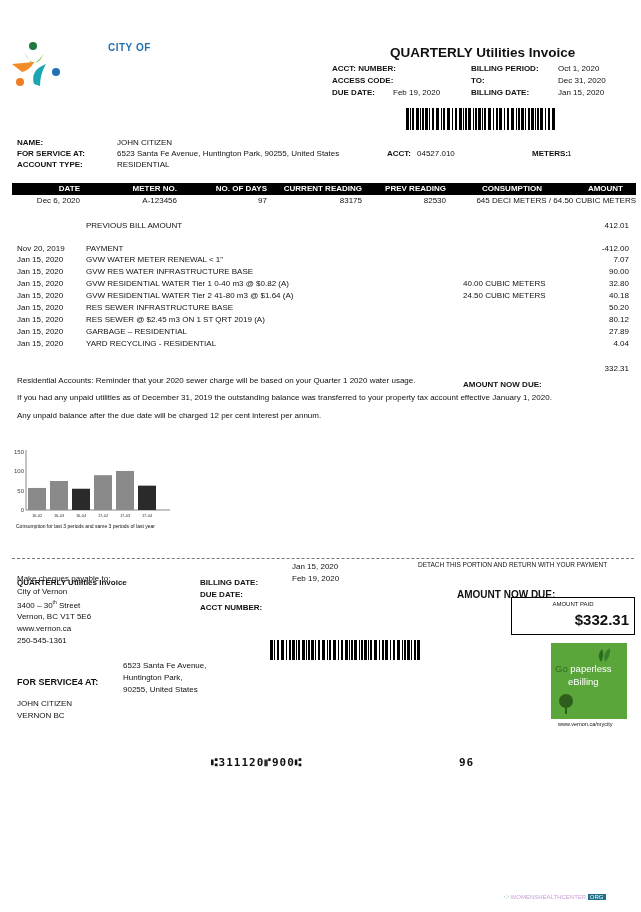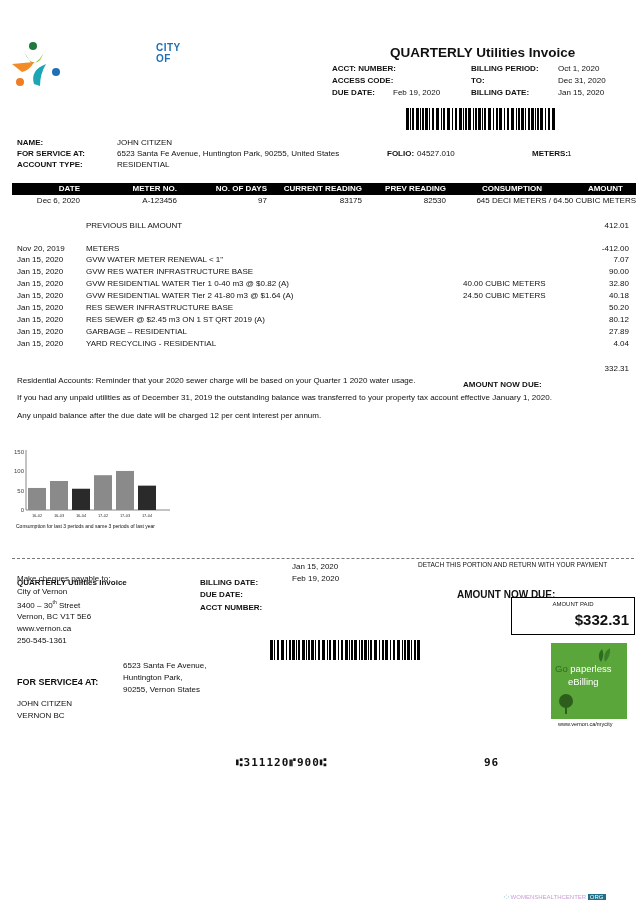--- a/index.html
+++ b/index.html
@@ -16,35 +16,35 @@
   .info-val { font-size: 8px; }
   .meter-head { left: 12px; top: 183px; width: 624px; height: 12px; background: #000; color: #fff; font-weight: bold; font-size: 8px; }
   .meter-head div, .meter-row div { position: absolute; top: 1px; text-align: right; white-space: nowrap; }
   .meter-row { left: 12px; top: 195px; width: 624px; height: 12px; font-size: 8px; }
   .line { font-size: 8px; white-space: nowrap; }
   .note { font-size: 8px; white-space: nowrap; }
   .chart { left: 10px; top: 442px; width: 175px; height: 90px; }
   .stub-dash { left: 12px; top: 558px; width: 622px; border-top: 1px dashed #777; }
   .amt-paid { left: 511px; top: 597px; width: 124px; height: 38px; border: 1px solid #000; text-align: center; font-size: 6px; padding-top: 3px; }
   .ebill { left: 551px; top: 643px; width: 76px; height: 76px; background: #5ba63a; color: #fff; }
-  .micr { font-family: "DejaVu Sans Mono", monospace; font-size: 11px; letter-spacing: 1px; font-weight: bold; margin-left: 25px; }
+  .micr { font-family: "DejaVu Sans Mono", monospace; font-size: 11px; letter-spacing: 1px; font-weight: bold; }
 </style>
 </head>
 <body>
 
 <div class="abs logo">
   <svg width="60" height="52" viewBox="0 0 60 52" style="position:absolute;left:0;top:0;">
     <circle cx="23" cy="6" r="4" fill="#1e7a3c"></circle>
     <path d="M14 12 Q22 28 30 20 L38 6 Q30 22 22 24 Z" fill="#7dbb2f"></path>
     <path d="M2 24 L24 22 Q20 30 12 32 Z" fill="#f28c28"></path>
     <circle cx="10" cy="42" r="4" fill="#f07c24"></circle>
     <path d="M24 44 Q20 30 36 24 Q30 34 30 46 Z" fill="#1ba6b4"></path>
     <circle cx="46" cy="32" r="4" fill="#1f6fb5"></circle>
   </svg>
-  <div class="abs" style="left:98px;top:2px;font-size:10px;font-weight:bold;color:#1f6fb5;letter-spacing:0.5px;margin-left:48px;">CITY OF</div>
+  <div class="abs" style="left:98px;top:2px;font-size:10px;font-weight:bold;color:#1f6fb5;letter-spacing:0.5px;">CITY OF</div>
 </div>
 
 <div class="abs title">QUARTERLY Utilities Invoice</div>
 <div class="abs hdr-lbl" style="left:332px;top:64px;">ACCT: NUMBER:</div>
 <div class="abs hdr-lbl" style="left:332px;top:76px;">ACCESS CODE:</div>
 <div class="abs hdr-lbl" style="left:332px;top:88px;">DUE DATE:</div>
 <div class="abs hdr-val" style="left:393px;top:88px;">Feb 19, 2020</div>
 <div class="abs hdr-lbl" style="left:471px;top:64px;">BILLING PERIOD:</div>
 <div class="abs hdr-val" style="left:558px;top:64px;">Oct 1, 2020</div>
 <div class="abs hdr-lbl" style="left:471px;top:76px;">TO:</div>
@@ -95,21 +95,21 @@
     <span style="width: 3px; margin-right: 2px;"></span>
     <span style="width: 1px; margin-right: 2px;"></span>
     <span style="width: 2px; margin-right: 2px;"></span>
     <span style="width: 3px; margin-right: 1px;"></span>
   </div>
 
 <div class="abs info-lbl" style="left:17px;top:138px;">NAME:</div>
 <div class="abs info-val" style="left:117px;top:138px;">JOHN CITIZEN</div>
 <div class="abs info-lbl" style="left:17px;top:149px;">FOR SERVICE AT:</div>
 <div class="abs info-val" style="left:117px;top:149px;">6523 Santa Fe Avenue, Huntington Park, 90255, United States</div>
-<div class="abs info-lbl" style="left:387px;top:149px;">FOLIO:</div>
+<div class="abs info-lbl" style="left:387px;top:149px;">ACCT:</div>
 <div class="abs info-val" style="left:417px;top:149px;">04527.010</div>
 <div class="abs info-lbl" style="left:532px;top:149px;">METERS:</div>
 <div class="abs info-val" style="left:567px;top:149px;">1</div>
 <div class="abs info-lbl" style="left:17px;top:160px;">ACCOUNT TYPE:</div>
 <div class="abs info-val" style="left:117px;top:160px;">RESIDENTIAL</div>
 
 <div class="abs meter-head">
   <div style="left:0;width:68px;">DATE</div>
   <div style="left:105px;width:60px;">METER NO.</div>
   <div style="left:195px;width:60px;">NO. OF DAYS</div>
@@ -125,21 +125,21 @@
   <div style="left:268px;width:82px;">83175</div>
   <div style="left:370px;width:64px;">82530</div>
   <div style="left:452px;width:172px;">645 DECI METERS / 64.50 CUBIC METERS</div>
 </div>
 
 <div class="abs line" style="left:86px;top:221px;">PREVIOUS BILL AMOUNT</div>
 <div class="abs line" style="right:12px;top:221px;text-align:right;">412.01</div>
 
 <div id="charge-lines">
   <div class="abs line" style="left:17px;top:244px;">Nov 20, 2019</div>
-  <div class="abs line" style="left:86px;top:244px;">METERS</div>
+  <div class="abs line" style="left:86px;top:244px;">PAYMENT</div>
   <div class="abs line" style="right:12px;top:244px;">-412.00</div>
 
   <div class="abs line" style="left:17px;top:255px;">Jan 15, 2020</div>
   <div class="abs line" style="left:86px;top:255px;">GVW WATER METER RENEWAL &lt; 1"</div>
   <div class="abs line" style="right:12px;top:255px;">7.07</div>
 
   <div class="abs line" style="left:17px;top:267px;">Jan 15, 2020</div>
   <div class="abs line" style="left:86px;top:267px;">GVW RES WATER INFRASTRUCTURE BASE</div>
   <div class="abs line" style="right:12px;top:267px;">90.00</div>
 
@@ -265,21 +265,21 @@
     <span style="width: 2px; margin-right: 1px;"></span>
     <span style="width: 3px; margin-right: 1px;"></span>
     <span style="width: 1px; margin-right: 2px;"></span>
     <span style="width: 2px; margin-right: 1px;"></span>
     <span style="width: 3px; margin-right: 1px;"></span>
   </div>
 
 <div class="abs b" style="left:17px;top:661px;font-size:9px;">FOR SERVICE4 AT:</div>
 <div class="abs" style="left:123px;top:661px;font-size:8px;">6523 Santa Fe Avenue,</div>
 <div class="abs" style="left:123px;top:673px;font-size:8px;">Huntington Park,</div>
-<div class="abs" style="left:123px;top:685px;font-size:8px;">90255, Vernon States</div>
+<div class="abs" style="left:123px;top:685px;font-size:8px;">90255, United States</div>
 
 <div class="abs" style="left:17px;top:699px;font-size:8px;">JOHN CITIZEN</div>
 <div class="abs" style="left:17px;top:711px;font-size:8px;">VERNON BC</div>
 
 <div class="abs ebill">
   <svg class="abs" style="left:45px;top:4px;" width="16" height="16" viewBox="0 0 16 16">
     <path d="M5 15 Q0 8 6 2 Q9 8 5 15Z" fill="#2e6b22"></path>
       <path d="M9 15 Q6 6 14 1 Q15 9 9 15Z" fill="#3a7d2a"></path>
   </svg>
   <div class="abs" style="left:4px;top:20px;font-size:9.5px;white-space:nowrap;"><span style="color:#2e6b22;">Go</span><span> paperless</span></div>

